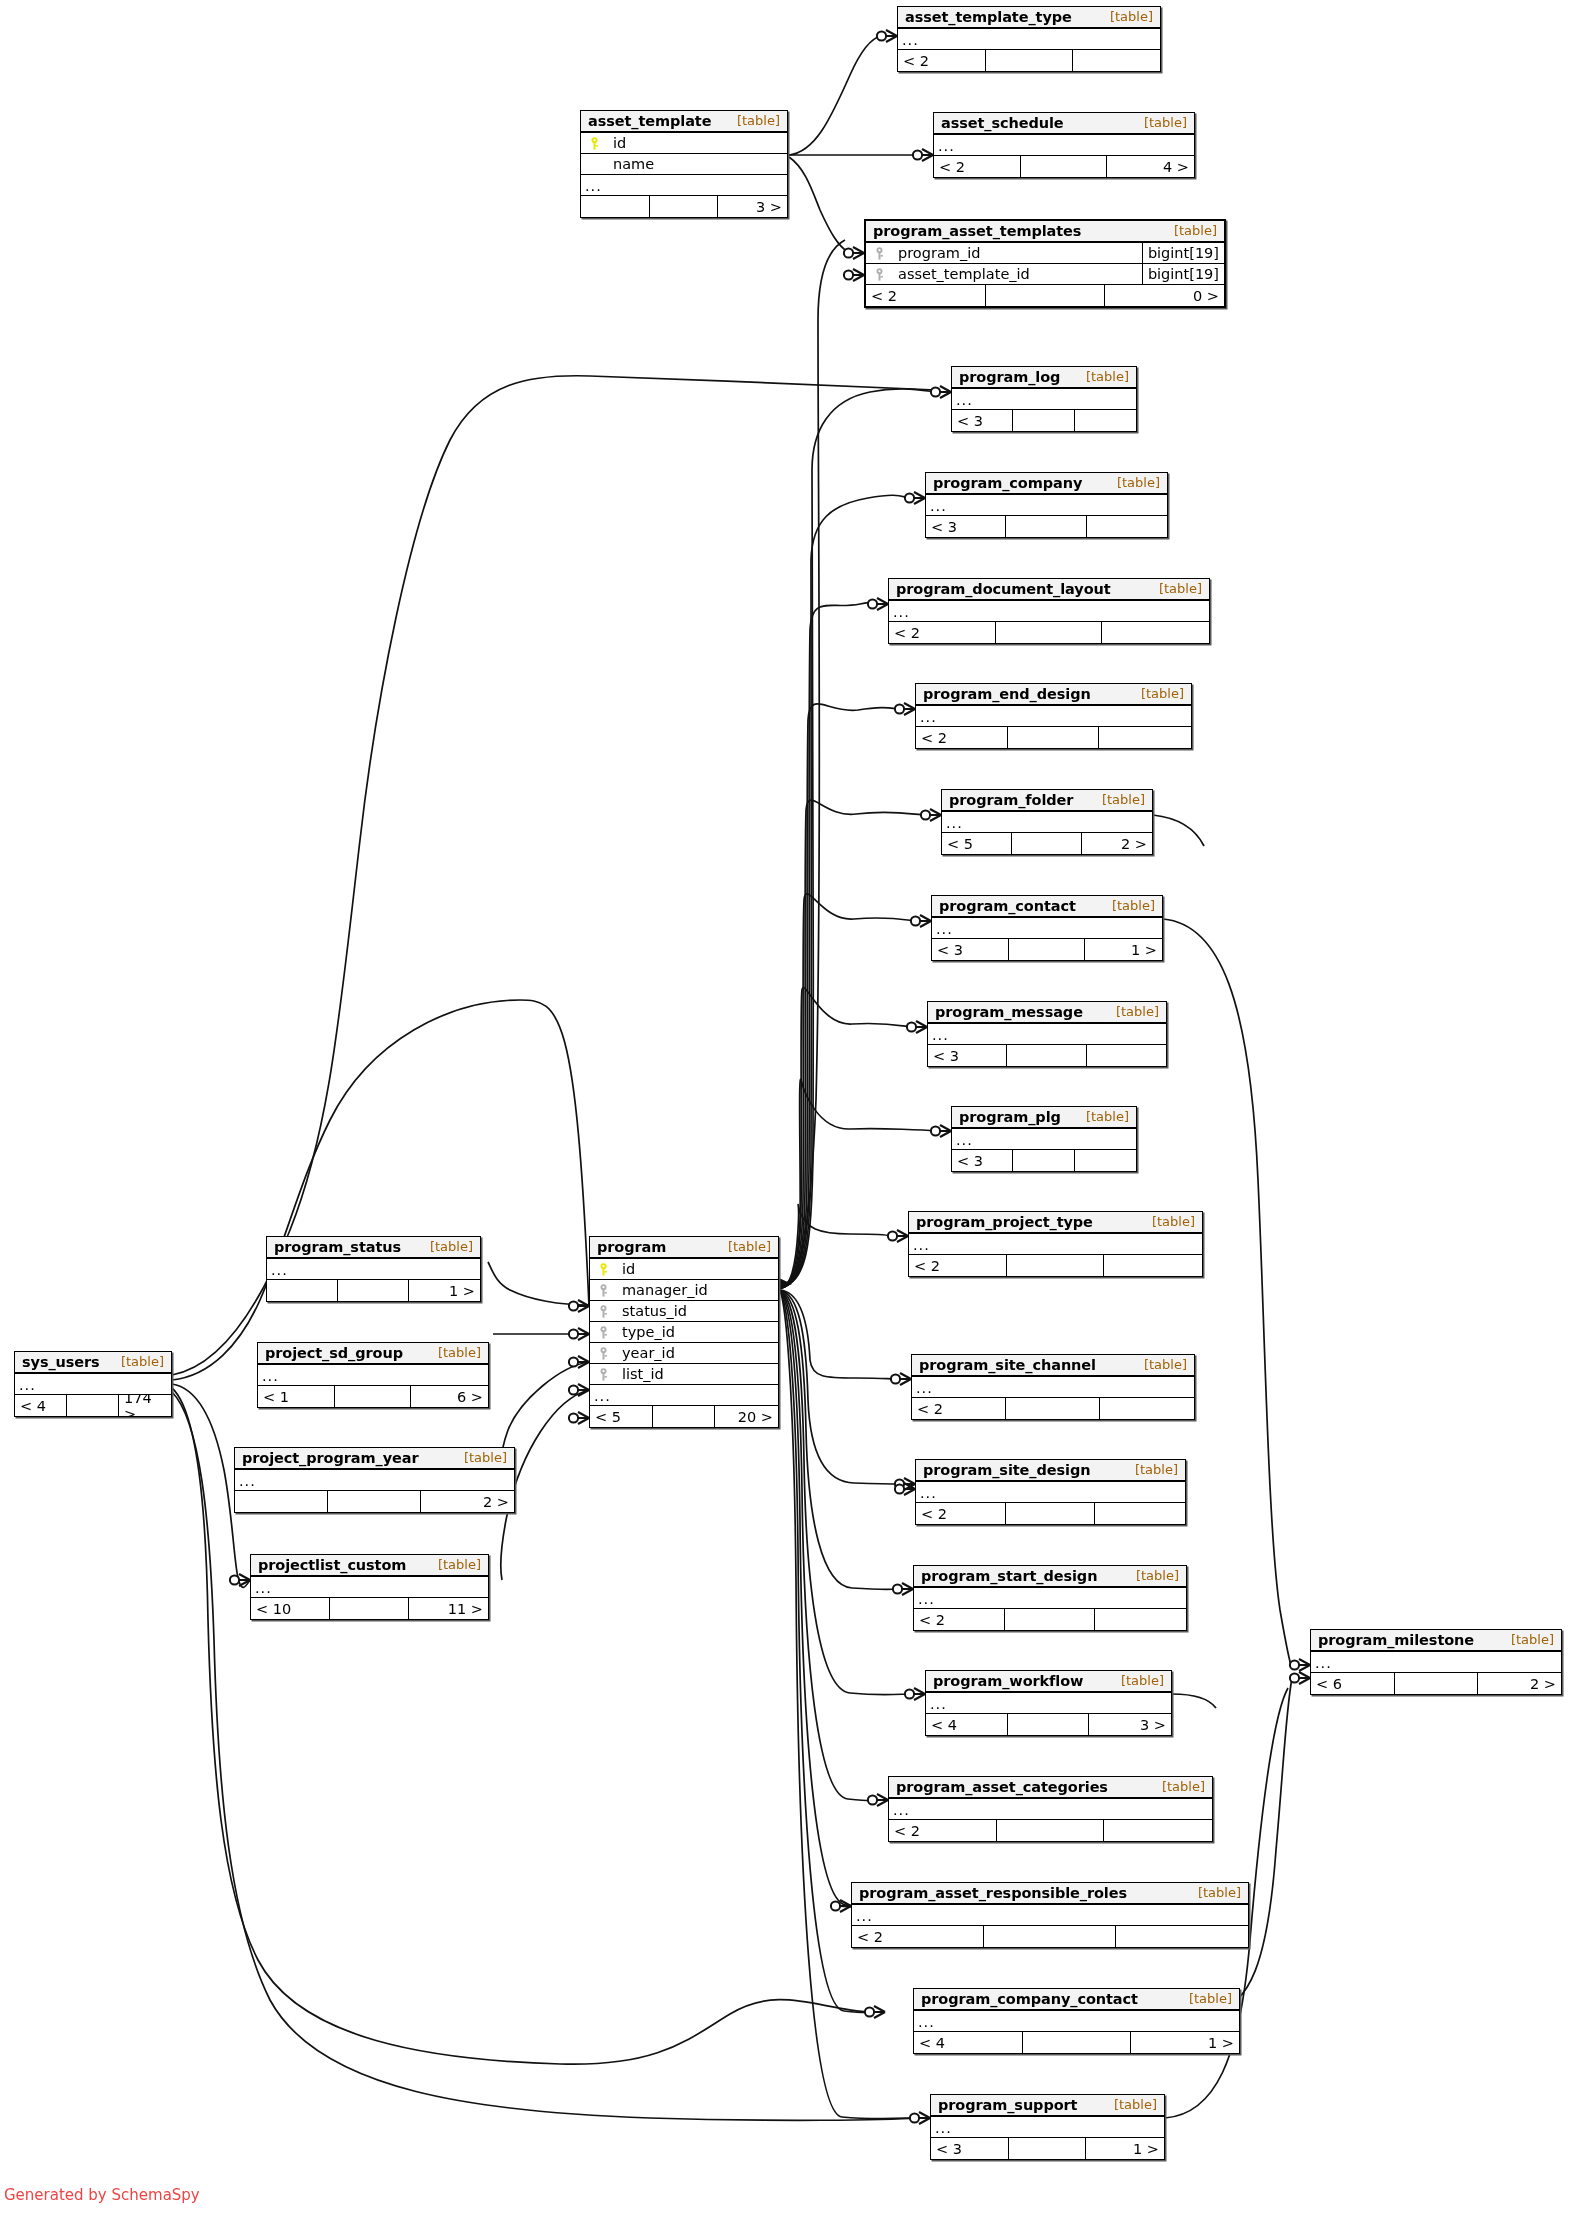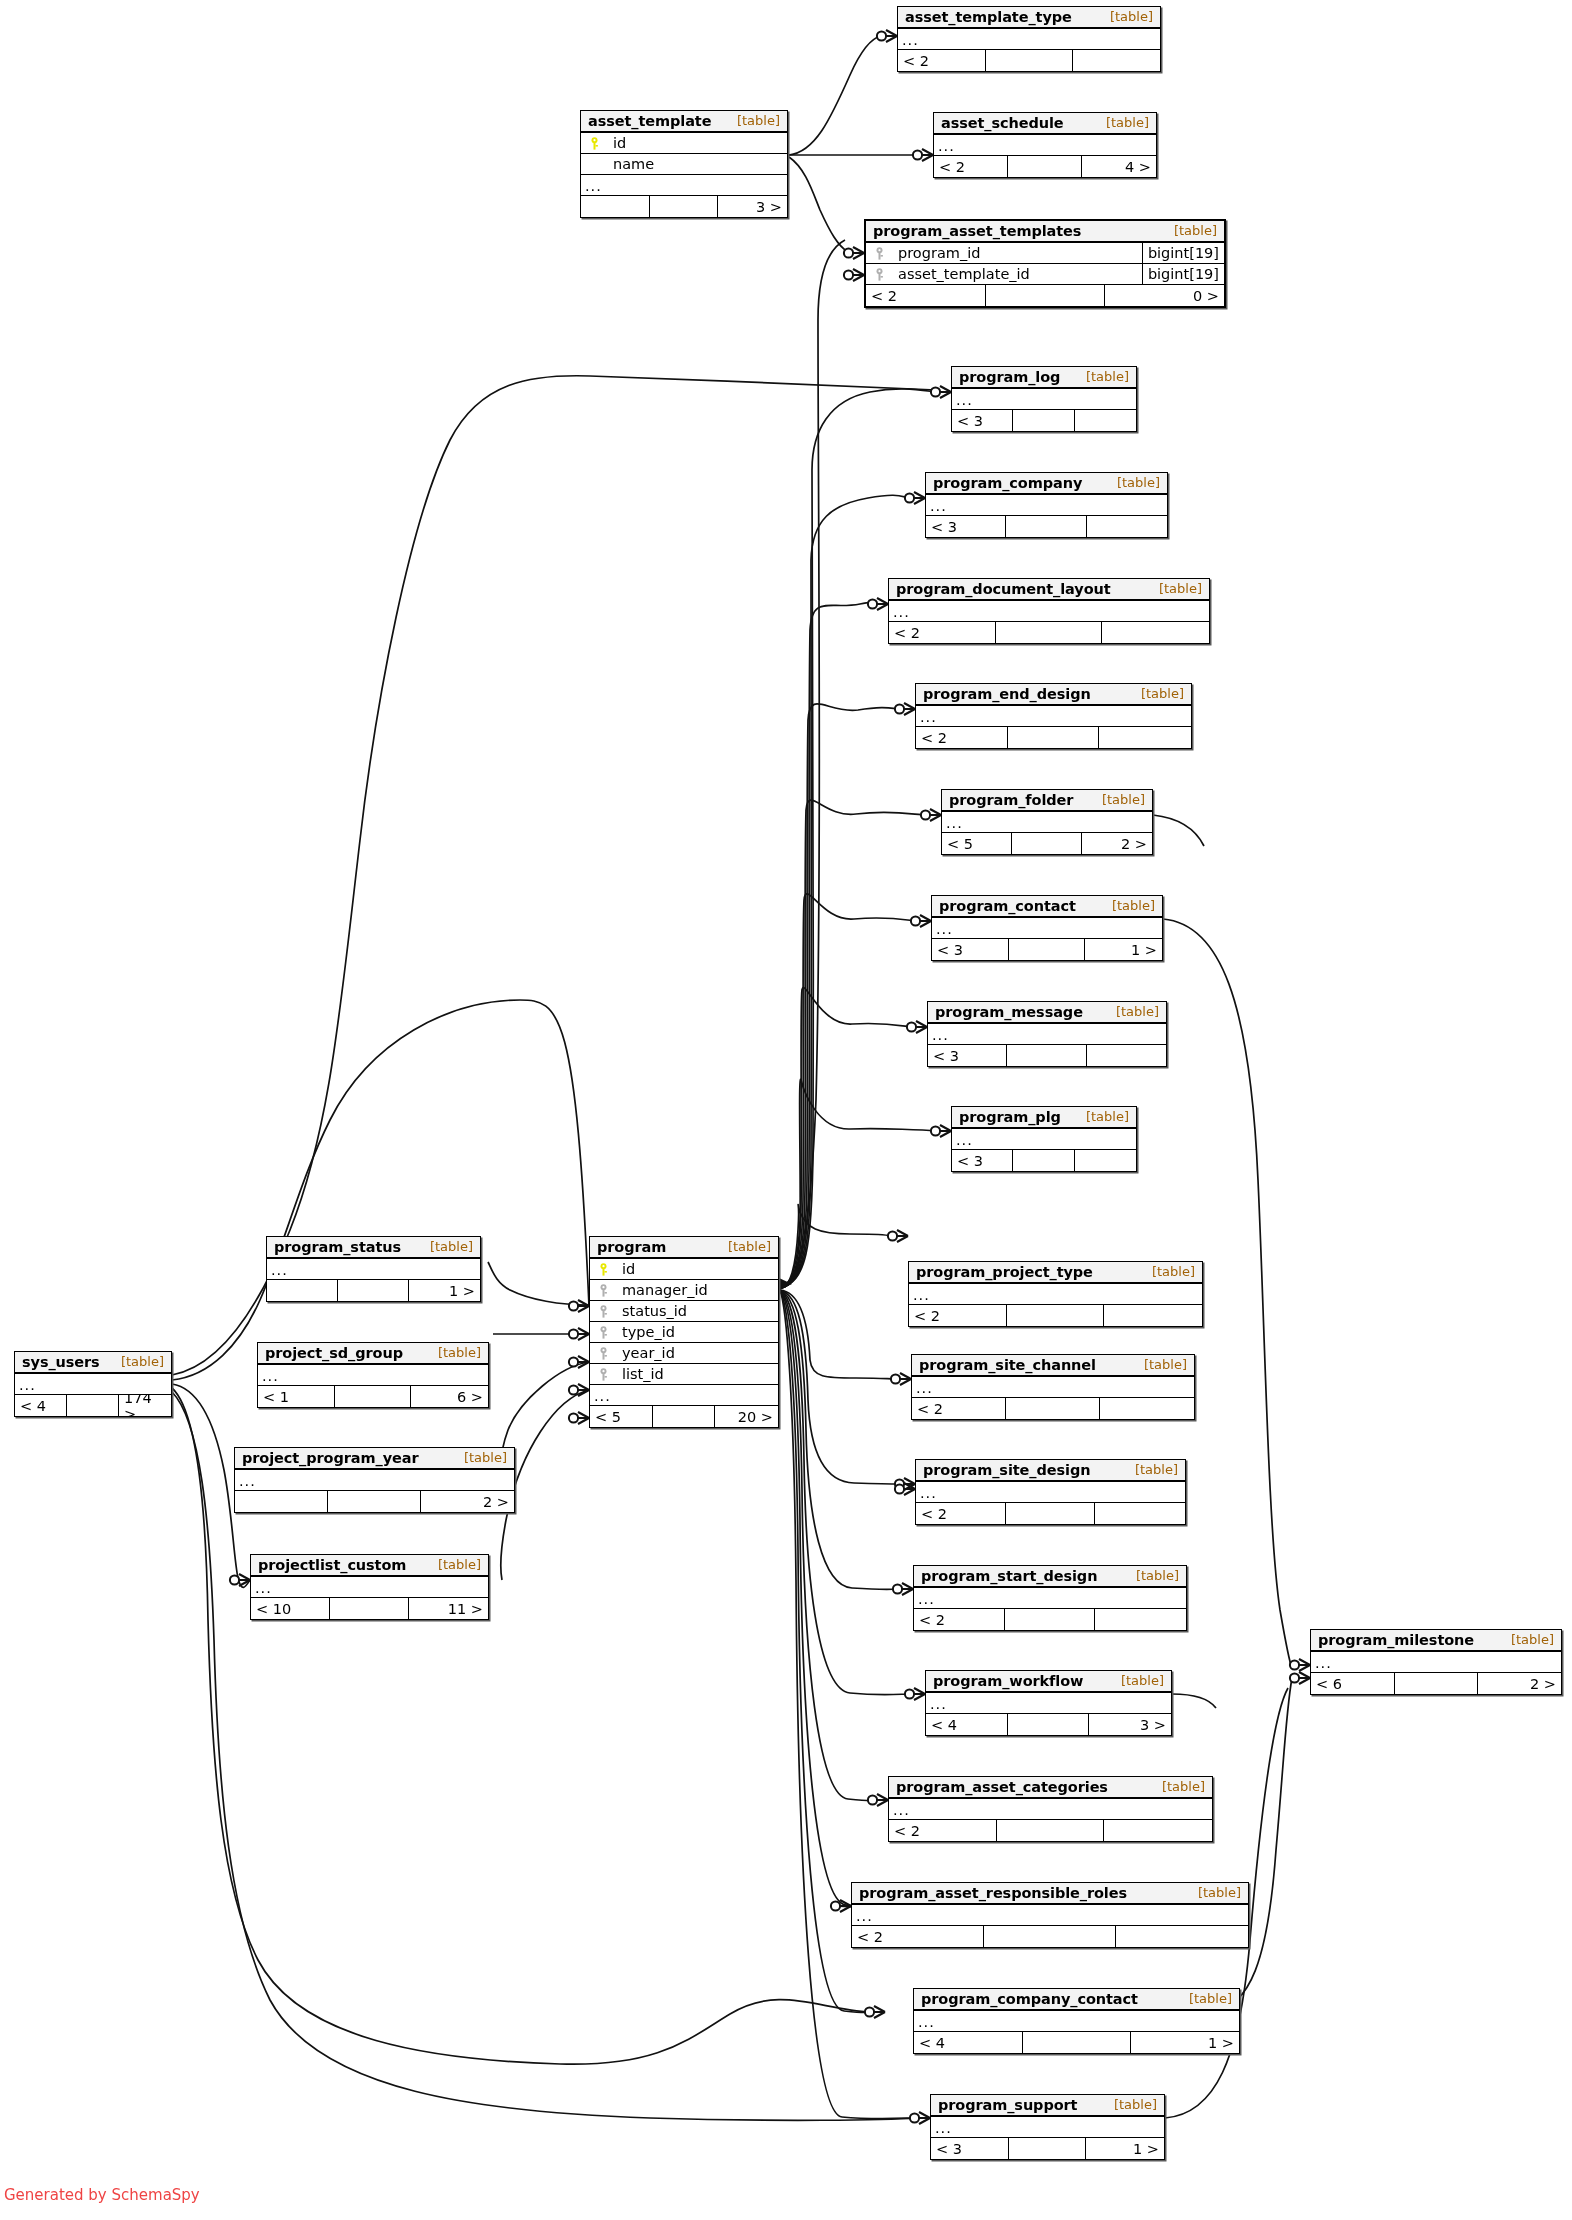--- a/index.html
+++ b/index.html
@@ -231,21 +231,21 @@
           <span class="tname">asset_template_type</span>
           <span class="tkind">[table]</span>
         </div>
         <div class="ellip">...</div>
         <div class="footrow">
           <span class="fcell fleft">&lt; 2</span>
           <span class="fcell fmid"></span>
           <span class="fcell fright"></span>
         </div>
       </div>
-      <div class="tbl" style="left: 933px; top: 112px; width: 224px;">
+      <div class="tbl" style="left: 933px; top: 112px; width: 262px;">
         <div class="thead">
           <span class="tname">asset_schedule</span>
           <span class="tkind">[table]</span>
         </div>
         <div class="ellip">...</div>
         <div class="footrow">
           <span class="fcell fleft">&lt; 2</span>
           <span class="fcell fmid"></span>
           <span class="fcell fright">4 &gt;</span>
         </div>
@@ -395,21 +395,21 @@
           <span class="tname">program_plg</span>
           <span class="tkind">[table]</span>
         </div>
         <div class="ellip">...</div>
         <div class="footrow">
           <span class="fcell fleft">&lt; 3</span>
           <span class="fcell fmid"></span>
           <span class="fcell fright"></span>
         </div>
       </div>
-      <div class="tbl" style="left: 908px; top: 1261px; width: 295px;">
+      <div class="tbl" style="left: 908px; top: 1211px; width: 295px;">
         <div class="thead">
           <span class="tname">program_project_type</span>
           <span class="tkind">[table]</span>
         </div>
         <div class="ellip">...</div>
         <div class="footrow">
           <span class="fcell fleft">&lt; 2</span>
           <span class="fcell fmid"></span>
           <span class="fcell fright"></span>
         </div>

